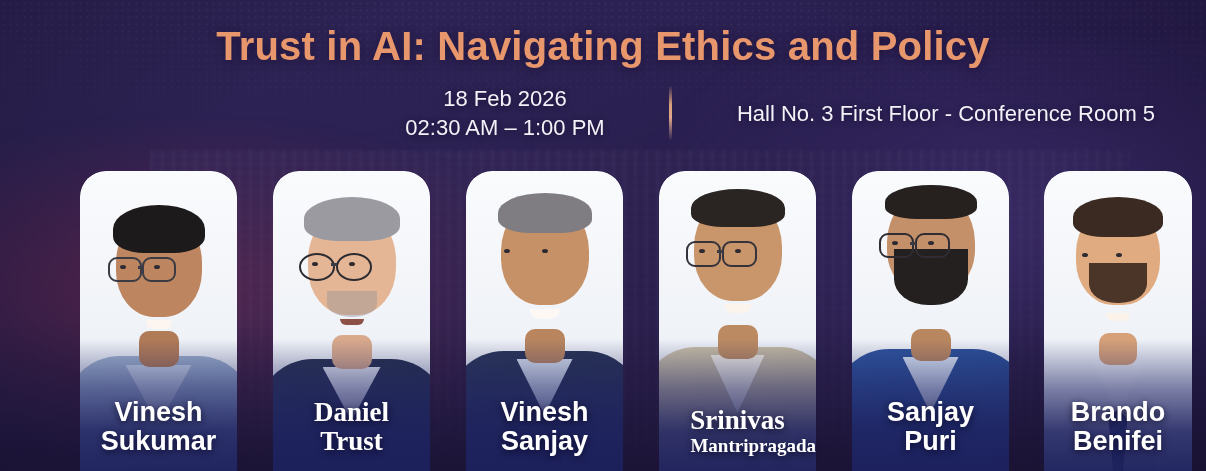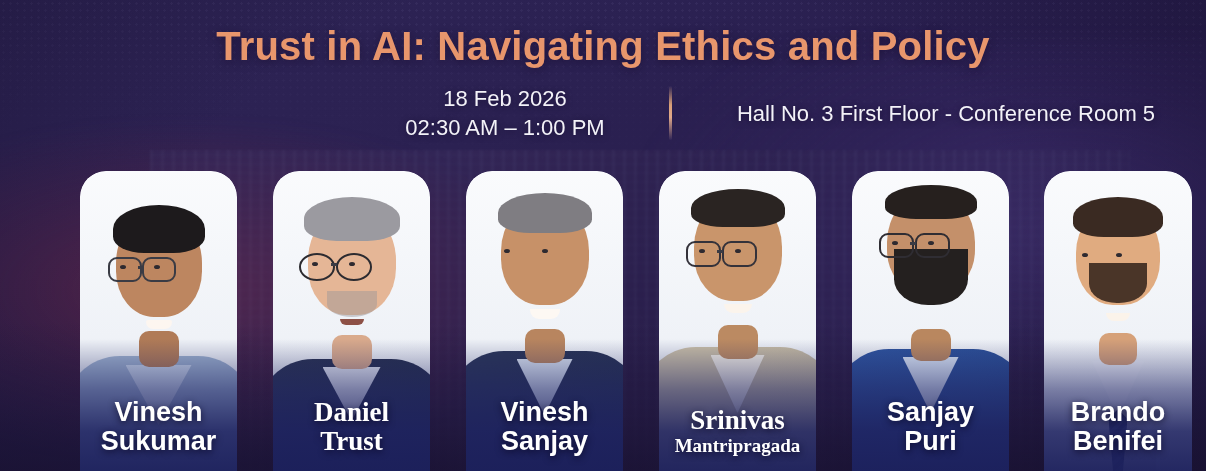--- a/index.html
+++ b/index.html
@@ -87,21 +87,21 @@
   .p-mouth{position:absolute;left:50%;transform:translateX(-50%);height:6px;border-radius:0 0 9px 9px;background:#8d5046;}
   .p-eye{position:absolute;width:6px;height:4px;border-radius:50%;background:#2e2a30;}
 
   .card-scrim{position:absolute;left:0;right:0;bottom:0;height:132px;border-radius:0 0 0 0;
     background:linear-gradient(to bottom,rgba(32,35,96,0) 0%,rgba(32,36,100,.55) 38%,rgba(30,34,96,.88) 70%,rgba(28,32,92,.95) 100%);}
 
   .card-name{position:absolute;left:0;right:0;bottom:14px;text-align:center;color:#ffffff;
     font-weight:bold;line-height:1.1;text-shadow:0 2px 7px rgba(10,8,36,.85);}
   .name-first{font-size:27px;display:block;}
   .name-last{font-size:27px;display:block;}
-  .name-last.small{font-size:19px;}
+  .name-last.small{font-size:19px;text-align:right;}
 </style>
 </head>
 <body>
 
 <div id="banner">
 
   <div class="bg-base"></div>
   <div class="bg-glow-red"></div>
   <div class="bg-glow-purple"></div>
   <div class="bg-venue"></div>

